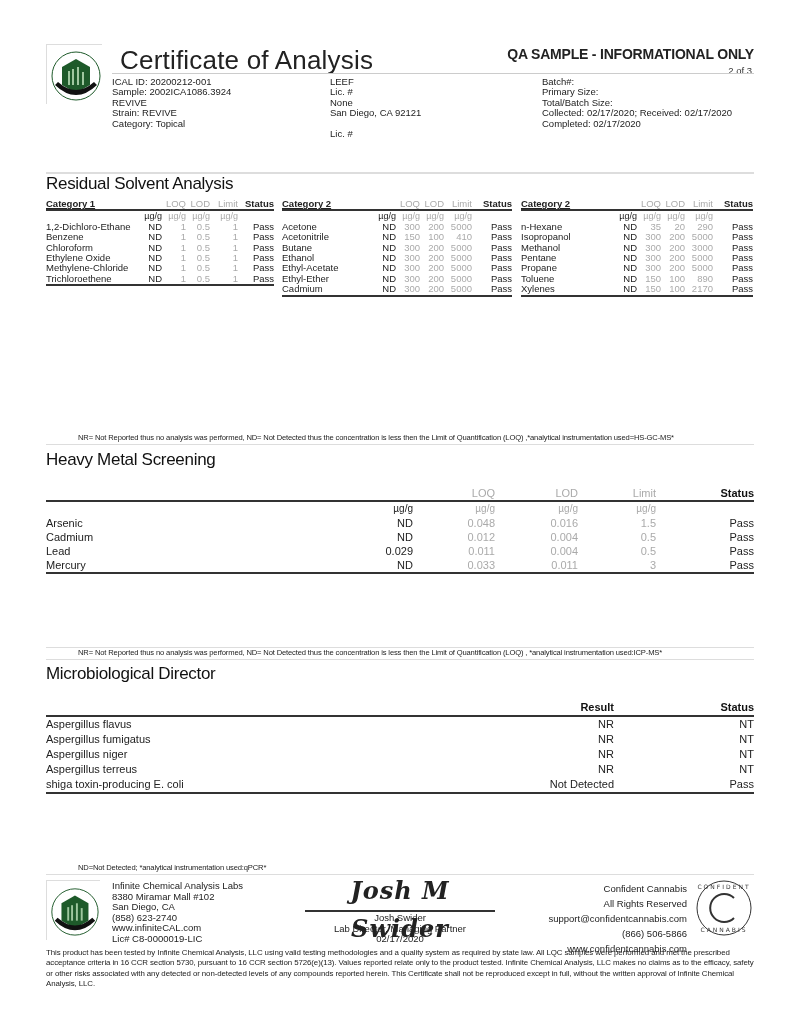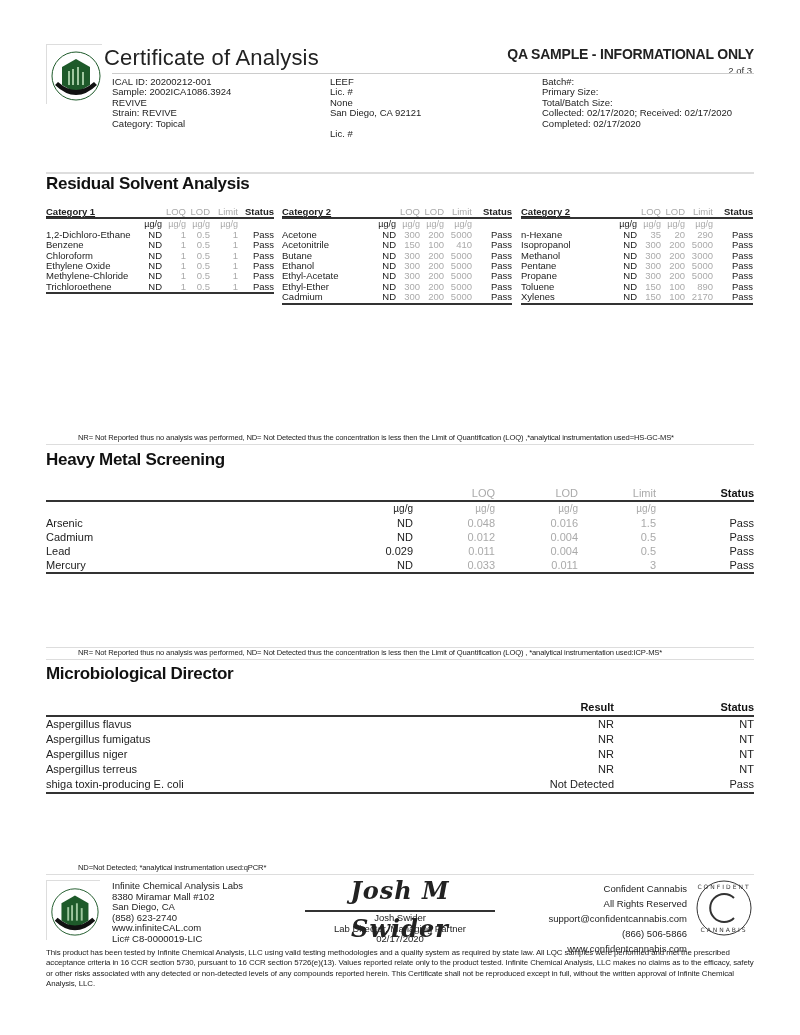--- a/index.html
+++ b/index.html
@@ -2,36 +2,36 @@
 <html><head>
 <meta charset="utf-8">
 <style>
   * { box-sizing: border-box; margin: 0; padding: 0; }
   html, body { width: 800px; height: 1035px; background: #ffffff; }
   body { font-family: "Liberation Sans", "DejaVu Sans", sans-serif; color: #222; position: relative; overflow: hidden; }
   .abs { position: absolute; }
 
   
   .logo { left: 46px; top: 44px; width: 56px; height: 60px; border-left: 1px solid #ddd; border-top: 1px solid #ddd; }
-  .title { left: 104px; top: 45px; font-size: 22px; color: #222; font-weight: normal; letter-spacing: 0.2px; text-align: center; }
+  .title { left: 120px; top: 45px; font-size: 26px; color: #222; font-weight: normal; letter-spacing: 0.2px; text-align: center; }
   .qa { right: 46px; top: 46px; font-size: 14px; font-weight: bold; color: #222; letter-spacing: -0.2px; }
   .pageof { right: 48px; top: 65px; font-size: 9.5px; color: #333; }
   .hr-top { left: 112px; right: 46px; top: 73px; height: 1px; background: #ccc; }
   .meta { font-size: 9.5px; line-height: 10.4px; color: #222; }
   .meta1 { left: 112px; top: 77px; }
   .meta2 { left: 330px; top: 77px; }
   .meta3 { left: 542px; top: 77px; }
 
   .hr-gray { height: 2px; background: #ddd; left: 46px; right: 46px; }
 
-  .section-title { left: 46px; font-size: 17px; font-weight: bold; color: #111; letter-spacing: -0.3px; }
+  .section-title { left: 46px; font-size: 17px; font-weight: normal; color: #111; letter-spacing: -0.3px; }
 
   
   .sv { font-size: 9.5px; line-height: 10.4px; }
-  .sv table { border-collapse: collapse; width: 100%; margin-top: 8px; }
+  .sv table { border-collapse: collapse; width: 100%; }
   .sv th { font-weight: bold; text-align: left; padding: 0; border-bottom: 2px solid #333; }
   .sv th.gray { color: #aaa; font-weight: normal; text-align: right; }
   .sv th.st { text-align: right; }
   .sv td { padding: 0; }
   .sv td.num { text-align: right; color: #aaa; }
   .sv td.res { text-align: right; color: #222; }
   .sv td.st { text-align: right; }
   .sv tr.units td { color: #aaa; text-align: right; font-size: 9px; }
   .sv tr.units td.u1 { color: #222; }
   .sv tbody tr:last-child td { border-bottom: 2px solid #333; }

